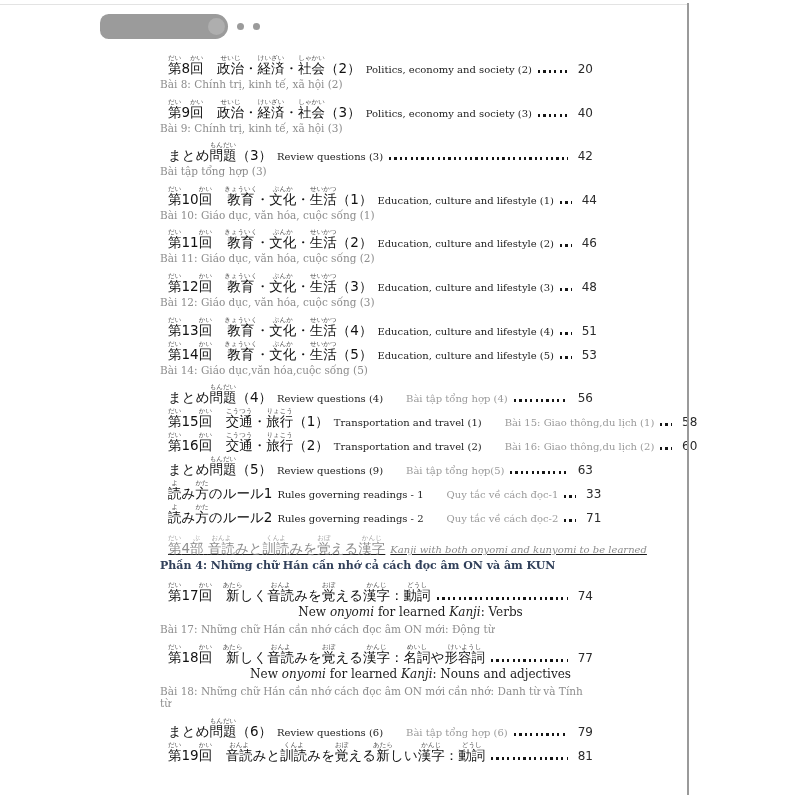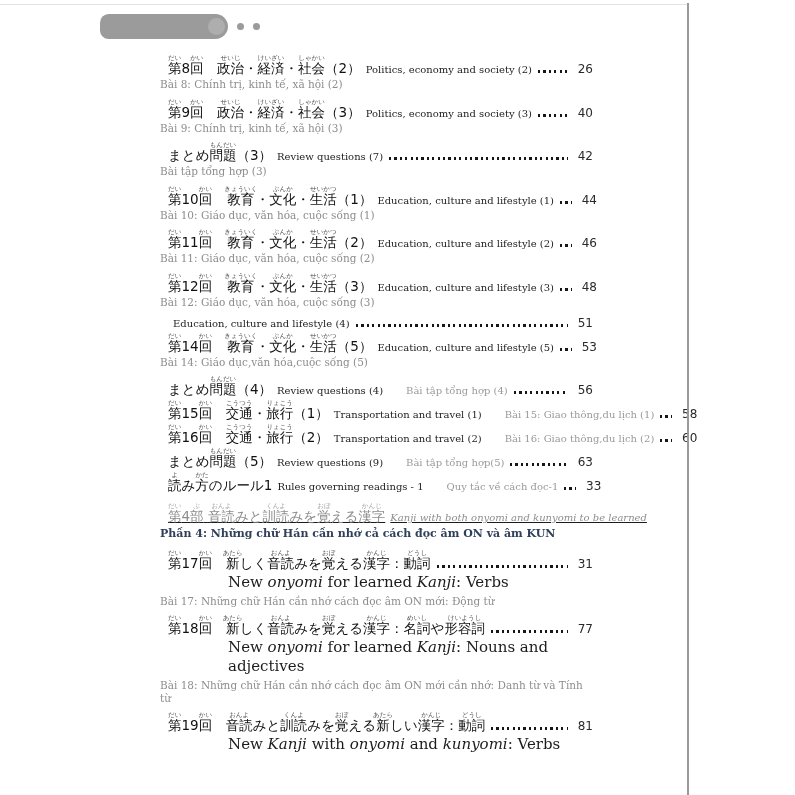--- a/index.html
+++ b/index.html
@@ -29,21 +29,21 @@
   rt{font-size:6.5px;color:#4a4a4a;letter-spacing:0px;
      font-family:"DejaVu Sans","Liberation Sans",sans-serif;}
   .en{font-size:10px;color:#222;margin-left:5px;white-space:nowrap;}
   .vi-inline{font-size:10px;color:#9a9a9a;margin-left:23px;white-space:nowrap;}
   .it{font-style:italic;}
   .leader{flex:1 1 auto;min-width:12px;height:3px;align-self:flex-end;margin:0 3px 3px 6px;
           background:repeating-linear-gradient(90deg,#161616 0 2.2px,transparent 2.2px 5.4px);}
   .pageno{font-size:12px;color:#2a2a2a;width:22px;text-align:right;flex:0 0 auto;
           font-family:"DejaVu Sans","Liberation Sans",sans-serif;}
   .row-caption{font-size:10.5px;color:#8d8d8d;margin:1px 0 7px 0;line-height:1.2;}
-  .row-sub{font-size:15px;color:#1c1c1c;margin:0px 0 3px 68px;line-height:1.25;}
+  .row-sub{font-size:12px;color:#1c1c1c;margin:0px 0 3px 68px;line-height:1.25;text-align:center;}
   .row-section{margin:9px 0 2px 8px;text-decoration:underline;}
   .row-section .jp{color:#8d8d8d;}
   .row-section rt{color:#9d9d9d;}
   .row-section .en{color:#8d8d8d;font-style:italic;}
   .row-section-caption{font-size:11px;font-weight:bold;color:#31405a;margin:4px 0 8px 0;line-height:1.25;}
 </style>
 </head>
 <body>
 
 <div class="sheet">
@@ -54,33 +54,33 @@
     </div>
     <div class="mast-dot"></div>
     <div class="mast-dot"></div>
   </div>
 
   <div class="toc" id="toc">
       <div class="row row-entry">
         <span class="jp"><ruby>第<rt>だい</rt></ruby><span>8</span><ruby>回<rt>かい</rt></ruby><span>　</span><ruby>政治<rt>せいじ</rt></ruby><span>・</span><ruby>経済<rt>けいざい</rt></ruby><span>・</span><ruby>社会<rt>しゃかい</rt></ruby><span>（2）</span></span>
         <span class="en"><span>Politics, economy and society (2)</span></span>
         <span class="leader"></span>
-        <span class="pageno">26</span>
+        <span class="pageno">20</span>
       </div>
       <div class="row-caption">Bài 8: Chính trị, kinh tế, xã hội (2)</div>
       <div class="row row-entry">
         <span class="jp"><ruby>第<rt>だい</rt></ruby><span>9</span><ruby>回<rt>かい</rt></ruby><span>　</span><ruby>政治<rt>せいじ</rt></ruby><span>・</span><ruby>経済<rt>けいざい</rt></ruby><span>・</span><ruby>社会<rt>しゃかい</rt></ruby><span>（3）</span></span>
         <span class="en"><span>Politics, economy and society (3)</span></span>
         <span class="leader"></span>
         <span class="pageno">40</span>
       </div>
       <div class="row-caption">Bài 9: Chính trị, kinh tế, xã hội (3)</div>
       <div class="row row-entry">
         <span class="jp"><span>まとめ</span><ruby>問題<rt>もんだい</rt></ruby><span>（3）</span></span>
-        <span class="en"><span>Review questions (7)</span></span>
+        <span class="en"><span>Review questions (3)</span></span>
         <span class="leader"></span>
         <span class="pageno">42</span>
       </div>
       <div class="row-caption">Bài tập tổng hợp (3)</div>
       <div class="row row-entry">
         <span class="jp"><ruby>第<rt>だい</rt></ruby><span>10</span><ruby>回<rt>かい</rt></ruby><span>　</span><ruby>教育<rt>きょういく</rt></ruby><span>・</span><ruby>文化<rt>ぶんか</rt></ruby><span>・</span><ruby>生活<rt>せいかつ</rt></ruby><span>（1）</span></span>
         <span class="en"><span>Education, culture and lifestyle (1)</span></span>
         <span class="leader"></span>
         <span class="pageno">44</span>
       </div>
@@ -93,20 +93,21 @@
       </div>
       <div class="row-caption">Bài 11: Giáo dục, văn hóa, cuộc sống (2)</div>
       <div class="row row-entry">
         <span class="jp"><ruby>第<rt>だい</rt></ruby><span>12</span><ruby>回<rt>かい</rt></ruby><span>　</span><ruby>教育<rt>きょういく</rt></ruby><span>・</span><ruby>文化<rt>ぶんか</rt></ruby><span>・</span><ruby>生活<rt>せいかつ</rt></ruby><span>（3）</span></span>
         <span class="en"><span>Education, culture and lifestyle (3)</span></span>
         <span class="leader"></span>
         <span class="pageno">48</span>
       </div>
       <div class="row-caption">Bài 12: Giáo dục, văn hóa, cuộc sống (3)</div>
       <div class="row row-entry">
+        <span class="jp"><ruby>第<rt>だい</rt></ruby><span>13</span><ruby>回<rt>かい</rt></ruby><span>　</span><ruby>教育<rt>きょういく</rt></ruby><span>・</span><ruby>文化<rt>ぶんか</rt></ruby><span>・</span><ruby>生活<rt>せいかつ</rt></ruby><span>（4）</span></span>
         <span class="en"><span>Education, culture and lifestyle (4)</span></span>
         <span class="leader"></span>
         <span class="pageno">51</span>
       </div>
       <div class="row row-entry">
         <span class="jp"><ruby>第<rt>だい</rt></ruby><span>14</span><ruby>回<rt>かい</rt></ruby><span>　</span><ruby>教育<rt>きょういく</rt></ruby><span>・</span><ruby>文化<rt>ぶんか</rt></ruby><span>・</span><ruby>生活<rt>せいかつ</rt></ruby><span>（5）</span></span>
         <span class="en"><span>Education, culture and lifestyle (5)</span></span>
         <span class="leader"></span>
         <span class="pageno">53</span>
       </div>
@@ -139,42 +140,55 @@
         <span class="leader"></span>
         <span class="pageno">63</span>
       </div>
       <div class="row row-entry">
         <span class="jp"><ruby>読<rt>よ</rt></ruby><span>み</span><ruby>方<rt>かた</rt></ruby><span>のルール1</span></span>
         <span class="en"><span>Rules governing readings - 1</span></span>
         <span class="vi-inline">Quy tắc về cách đọc-1</span>
         <span class="leader"></span>
         <span class="pageno">33</span>
       </div>
+      <div class="row row-entry">
+        <span class="jp"><ruby>読<rt>よ</rt></ruby><span>み</span><ruby>方<rt>かた</rt></ruby><span>のルール2</span></span>
+        <span class="en"><span>Rules governing readings - 2</span></span>
+        <span class="vi-inline">Quy tắc về cách đọc-2</span>
+        <span class="leader"></span>
+        <span class="pageno">71</span>
+      </div>
       <div class="row row-section">
         <span class="jp"><ruby>第<rt>だい</rt></ruby><span>4</span><ruby>部<rt>ぶ</rt></ruby><span> </span><ruby>音読<rt>おんよ</rt></ruby><span>みと</span><ruby>訓読<rt>くんよ</rt></ruby><span>みを</span><ruby>覚<rt>おぼ</rt></ruby><span>える</span><ruby>漢字<rt>かんじ</rt></ruby></span>
         <span class="en"><span class="it">Kanji with both onyomi and kunyomi to be learned</span></span>
       </div>
       <div class="row-section-caption">Phần 4: Những chữ Hán cần nhớ cả cách đọc âm ON và âm KUN</div>
       <div class="row row-entry">
         <span class="jp"><ruby>第<rt>だい</rt></ruby><span>17</span><ruby>回<rt>かい</rt></ruby><span>　</span><ruby>新<rt>あたら</rt></ruby><span>しく</span><ruby>音読<rt>おんよ</rt></ruby><span>みを</span><ruby>覚<rt>おぼ</rt></ruby><span>える</span><ruby>漢字<rt>かんじ</rt></ruby><span>：</span><ruby>動詞<rt>どうし</rt></ruby></span>
         <span class="leader"></span>
-        <span class="pageno">31</span>
+        <span class="pageno">74</span>
       </div>
       <div class="row-sub"><span><span>New </span><span class="it">onyomi</span><span> for learned </span><span class="it">Kanji</span><span>: Verbs</span></span></div>
       <div class="row-caption">Bài 17: Những chữ Hán cần nhớ cách đọc âm ON mới: Động từ</div>
       <div class="row row-entry">
         <span class="jp"><ruby>第<rt>だい</rt></ruby><span>18</span><ruby>回<rt>かい</rt></ruby><span>　</span><ruby>新<rt>あたら</rt></ruby><span>しく</span><ruby>音読<rt>おんよ</rt></ruby><span>みを</span><ruby>覚<rt>おぼ</rt></ruby><span>える</span><ruby>漢字<rt>かんじ</rt></ruby><span>：</span><ruby>名詞<rt>めいし</rt></ruby><span>や</span><ruby>形容詞<rt>けいようし</rt></ruby></span>
         <span class="leader"></span>
         <span class="pageno">77</span>
       </div>
       <div class="row-sub"><span><span>New </span><span class="it">onyomi</span><span> for learned </span><span class="it">Kanji</span><span>: Nouns and adjectives</span></span></div>
       <div class="row-caption">Bài 18: Những chữ Hán cần nhớ cách đọc âm ON mới cần nhớ: Danh từ và Tính từ</div>
       <div class="row row-entry">
+        <span class="jp"><span>まとめ</span><ruby>問題<rt>もんだい</rt></ruby><span>（6）</span></span>
+        <span class="en"><span>Review questions (6)</span></span>
+        <span class="vi-inline">Bài tập tổng hợp (6)</span>
+        <span class="leader"></span>
+        <span class="pageno">79</span>
+      </div>
+      <div class="row row-entry">
         <span class="jp"><ruby>第<rt>だい</rt></ruby><span>19</span><ruby>回<rt>かい</rt></ruby><span>　</span><ruby>音読<rt>おんよ</rt></ruby><span>みと</span><ruby>訓読<rt>くんよ</rt></ruby><span>みを</span><ruby>覚<rt>おぼ</rt></ruby><span>える</span><ruby>新<rt>あたら</rt></ruby><span>しい</span><ruby>漢字<rt>かんじ</rt></ruby><span>：</span><ruby>動詞<rt>どうし</rt></ruby></span>
         <span class="leader"></span>
         <span class="pageno">81</span>
       </div>
-      <div class="row-sub"><span><span>New </span><span class="it">Kanji</span><span> with </span><span class="it">onyomi</span><span> and </span><span class="it">kunyomi</span><span>: Verbs</span></span></div>
     </div>
 
   <div class="page-edge-h"></div>
   <div class="page-edge-v"></div>
 </div>
 
 </body></html>

